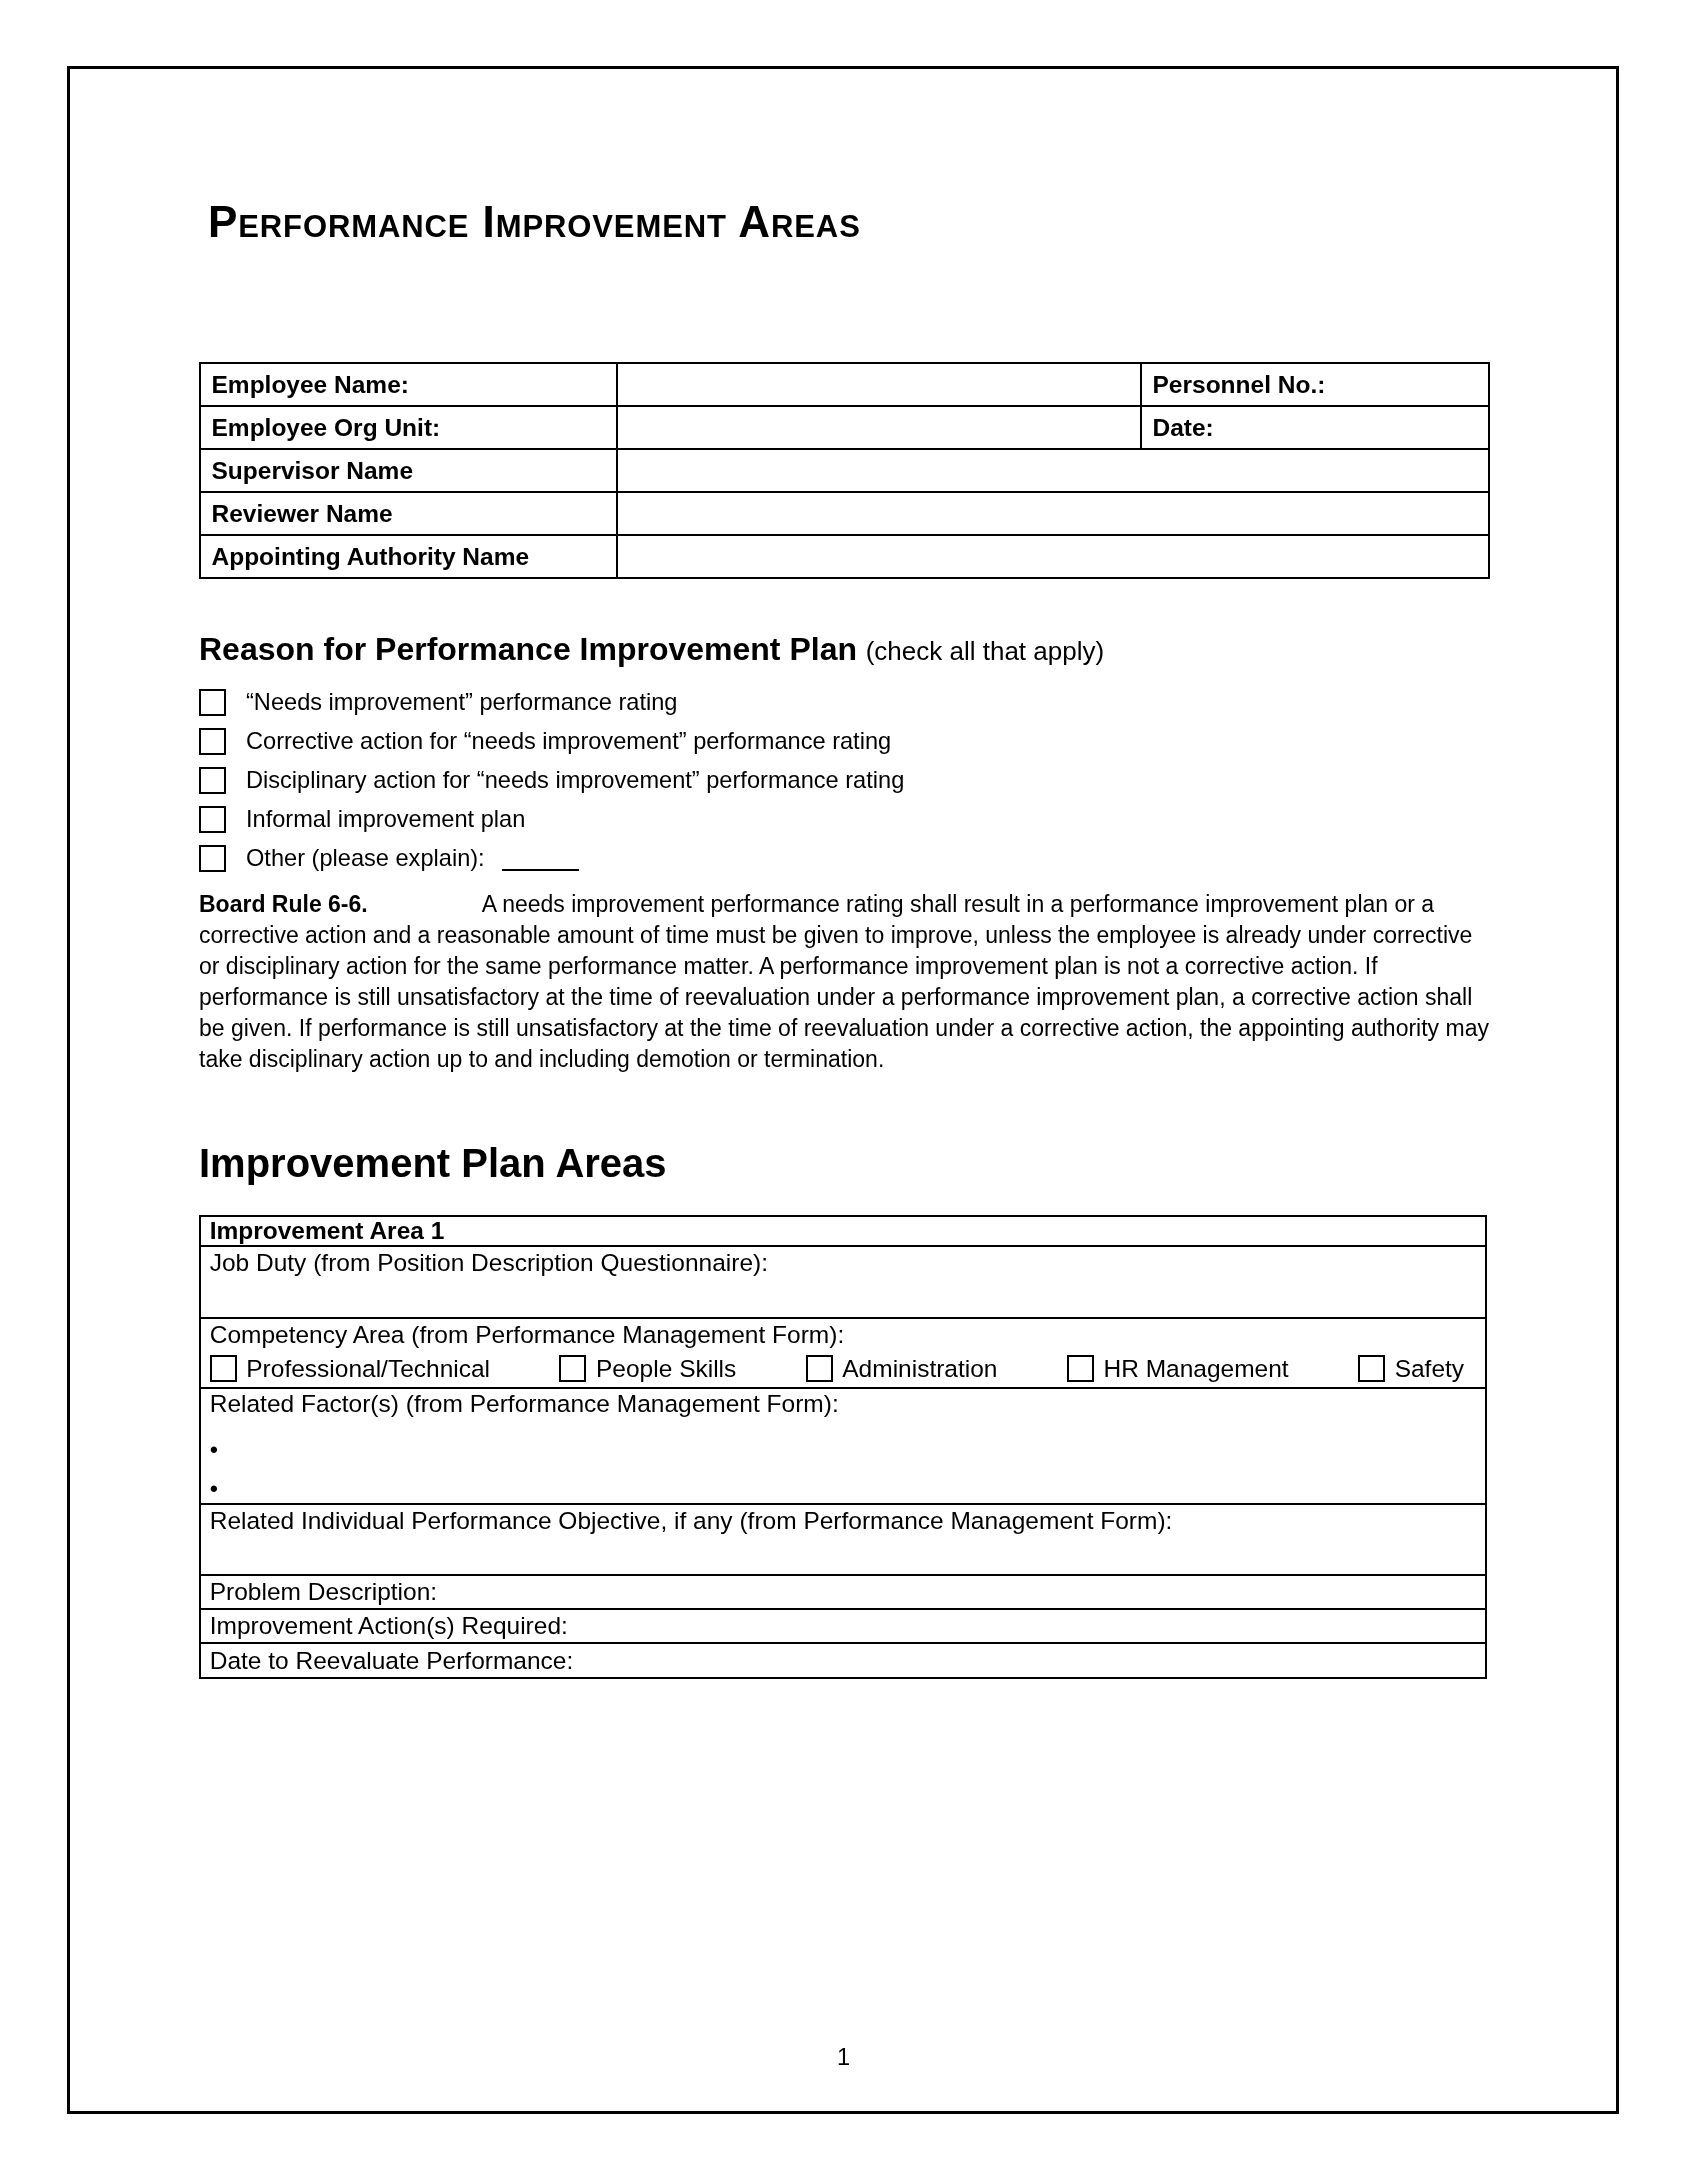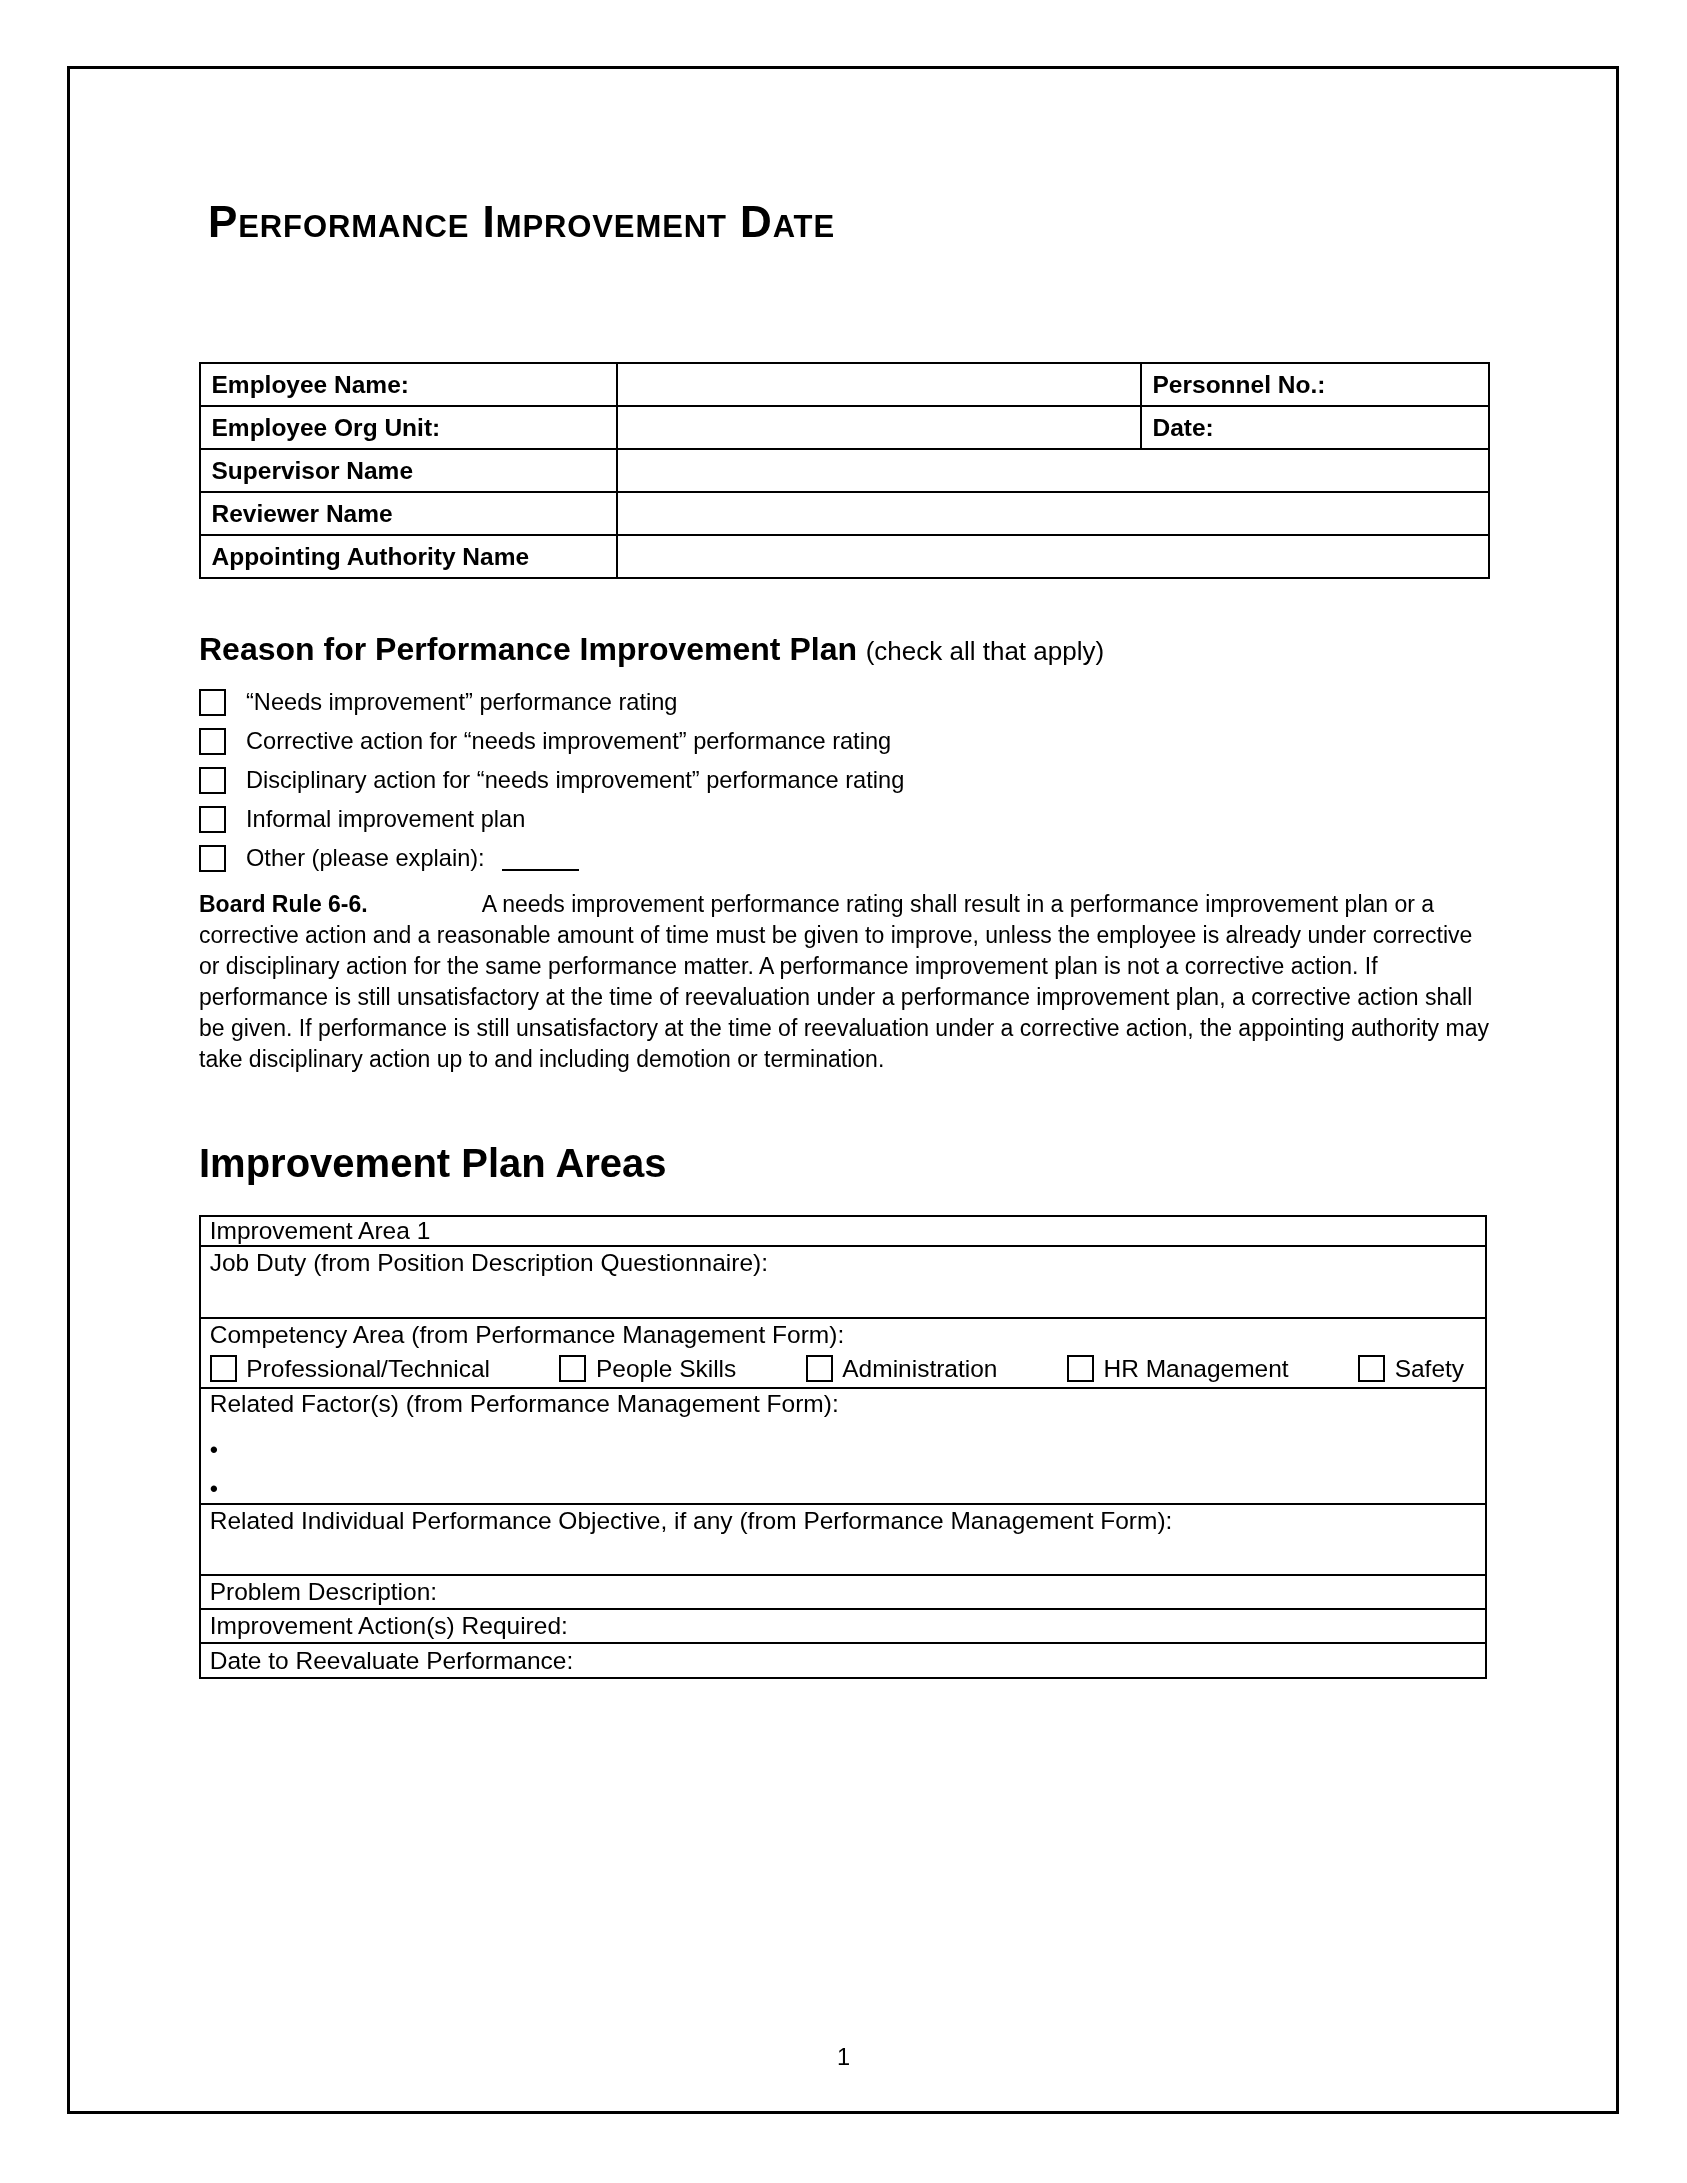--- a/index.html
+++ b/index.html
@@ -63,21 +63,21 @@
   .areas-heading{
     position:absolute;left:199px;top:1141px;
     font-size:40px;font-weight:bold;white-space:nowrap;
   }
   .area-table{
     position:absolute;left:199px;top:1215px;width:1288px;table-layout:fixed;
   }
   .area-table td{
     border:2.6px solid #000;padding:1.7px 8.7px;font-size:24.5px;vertical-align:top;
   }
-  .area-table td.hdr{height:27px;font-weight:normal;vertical-align:middle;padding:0 8.7px;}
+  .area-table td.hdr{height:27px;font-weight:bold;vertical-align:middle;padding:0 8.7px;}
   .area-table td.jobduty{height:67px;}
   .area-table td.competency{height:64px;border-radius:24px;}
   .area-table td.factors{height:104px;}
   .area-table td.objective{height:65px;}
   .area-table td.oneline{height:29px;vertical-align:middle;}
   .opt-row{display:flex;align-items:center;justify-content:space-between;
     margin-top:6.1px;padding-right:12.2px;}
   .opt{display:flex;white-space:nowrap;}
   .opt .cbx{width:23px;height:23px;}
   .opt .lbl{margin-left:9.6px;font-size:24.5px;}
@@ -89,21 +89,21 @@
     position:absolute;left:0;top:2044px;width:1687px;
     text-align:center;font-size:23.6px;
   }
 </style>
 </head>
 <body>
 
 <div class="page">
   <div class="frame"></div>
 
-  <div class="title">Performance Improvement Date</div>
+  <div class="title">Performance Improvement Areas</div>
 
   <table class="info-table">
     <colgroup>
         <col style="width:417px">
         <col style="width:524px">
         <col style="width:348px">
       </colgroup>
     <tbody>
         <tr>
       <td>Employee Name:</td>

